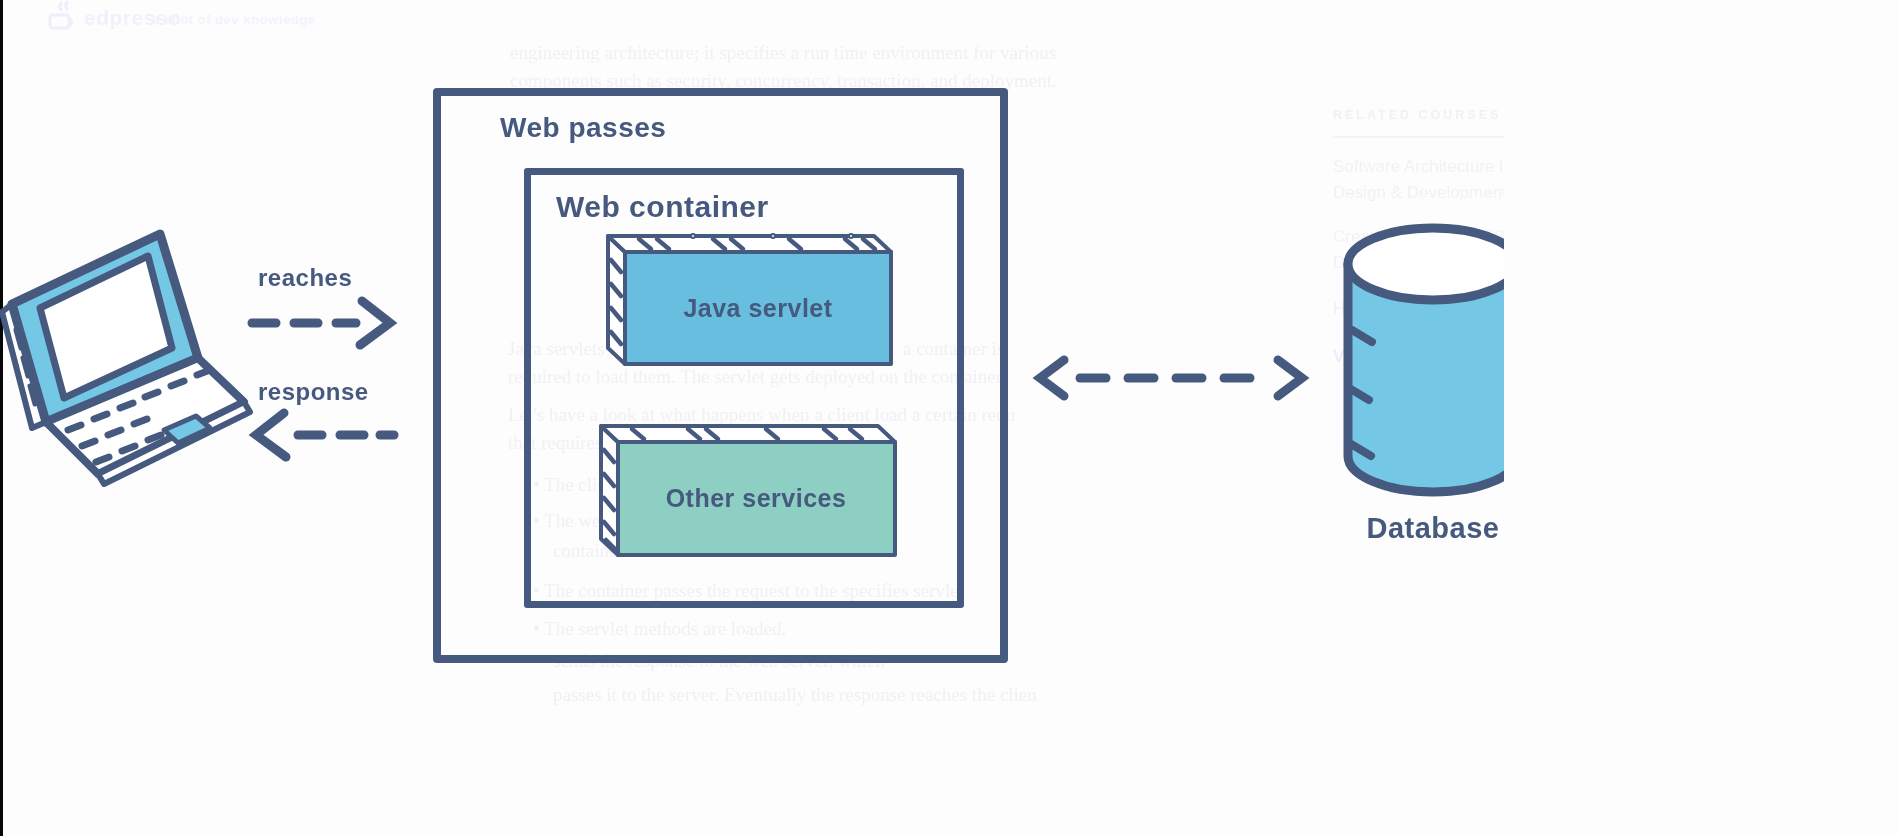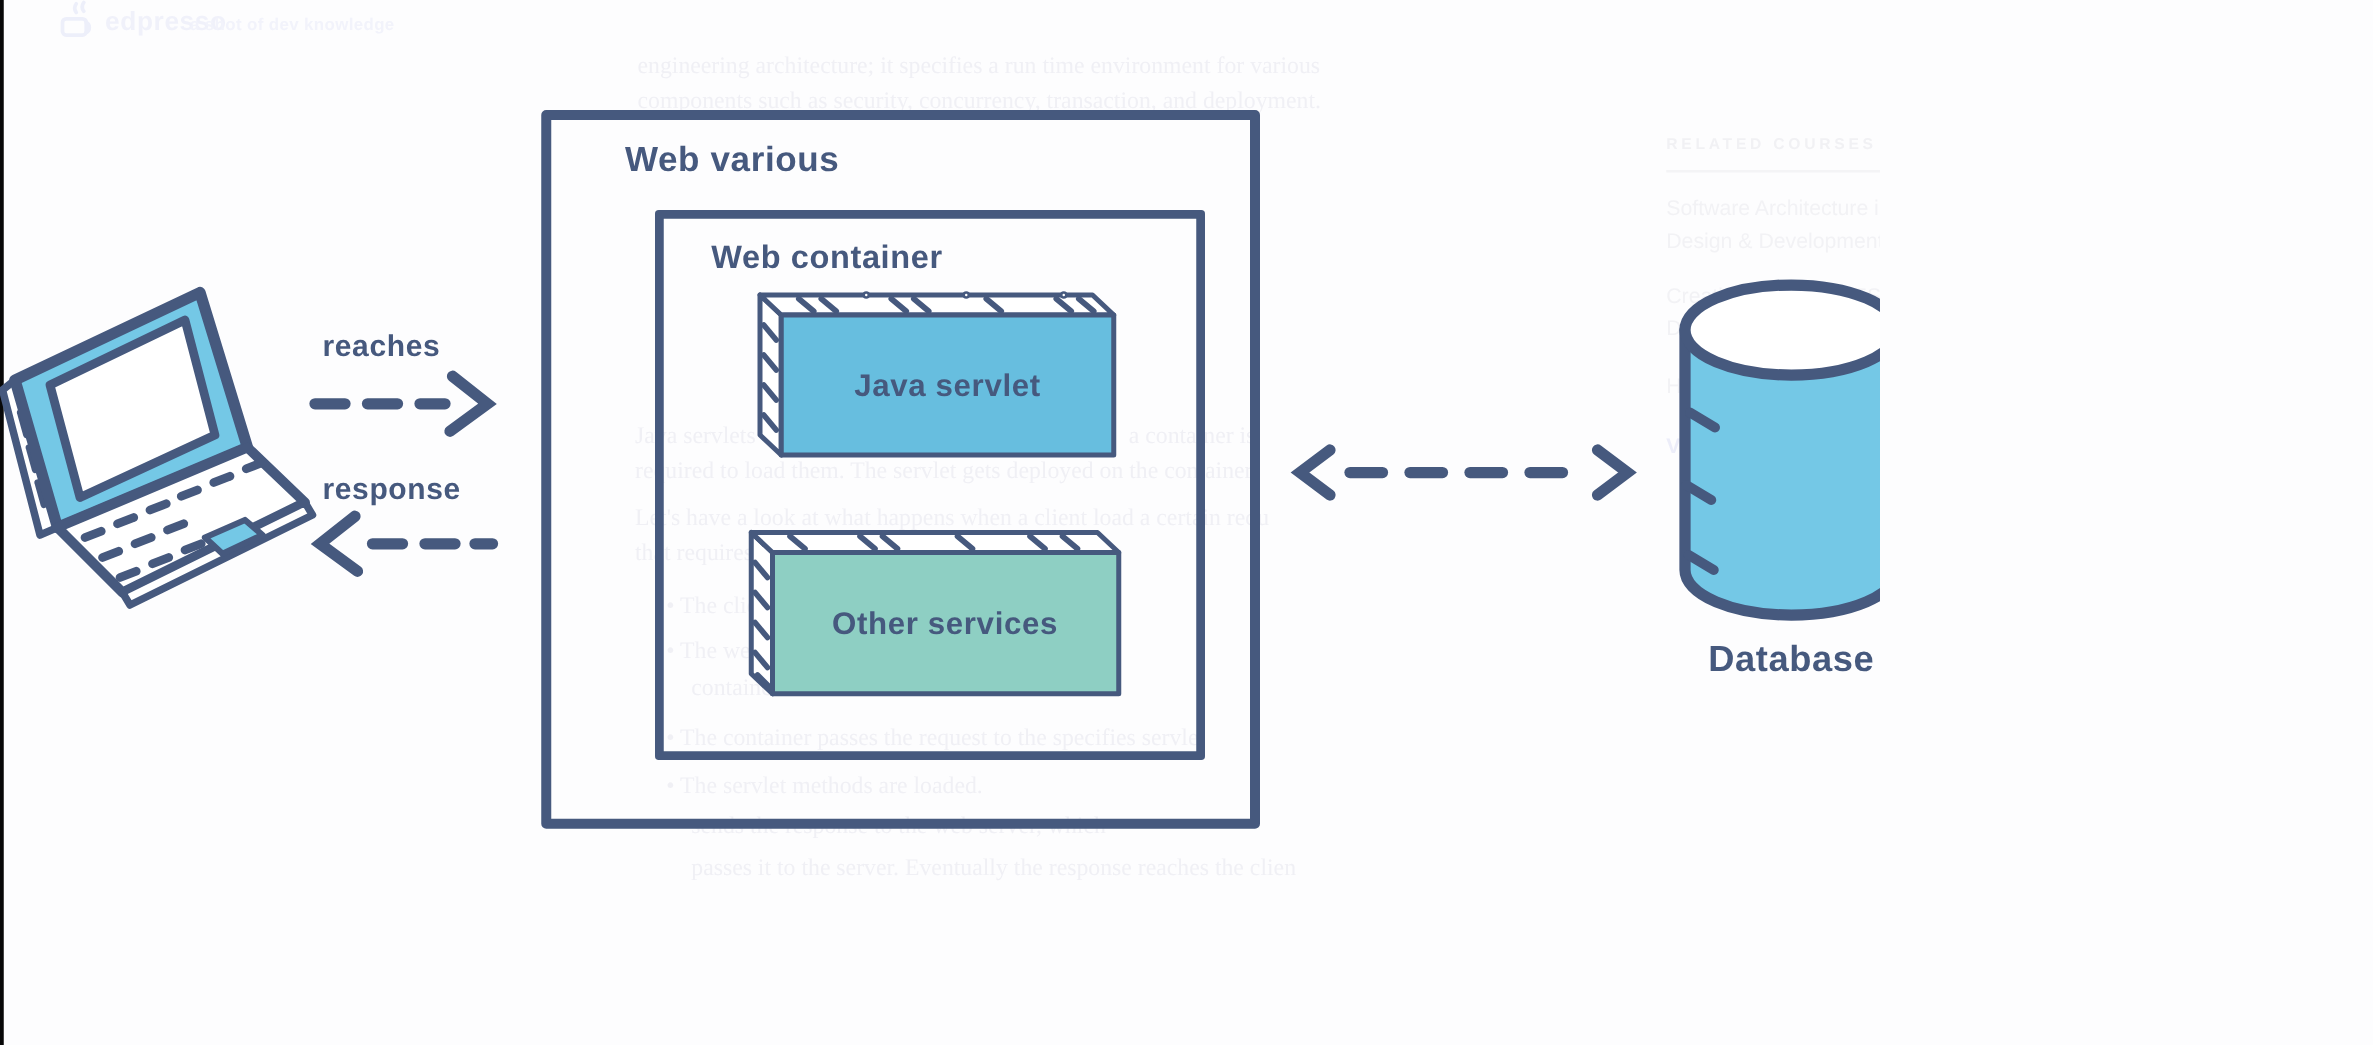--- a/index.html
+++ b/index.html
@@ -148,24 +148,24 @@
   <svg class="abs" style="left:246px;top:408px;" width="152" height="54" viewBox="0 0 152 54">
     <g stroke="#46597e" stroke-width="9" stroke-linecap="round" fill="none">
       <polyline points="38,5 10,27 40,49"></polyline>
       <line x1="52" y1="27" x2="76" y2="27"></line>
         <line x1="94" y1="27" x2="118" y2="27"></line>
       <line x1="134" y1="27" x2="148" y2="27"></line>
     </g>
   </svg>
 
   <div class="abs" id="web-server-box"></div>
-  <div class="lbl" style="left:500px;top:112px;font-size:28px;">Web various</div>
+  <div class="lbl" style="left:500px;top:112px;font-size:28px;">Web passes</div>
 
   <div class="abs" id="web-container-box"></div>
-  <div class="lbl" style="left:556px;top:190px;font-size:26px;margin-left:13px;">Web container</div>
+  <div class="lbl" style="left:556px;top:190px;font-size:30px;">Web container</div>
 
   <svg class="abs" style="left:593px;top:222px;" width="312" height="155" viewBox="0 0 312 155">
     <g stroke="#46597e" stroke-linejoin="round" stroke-linecap="round">
       <polygon points="32,30 15,14 15,126 32,142" fill="#ffffff" stroke-width="4"></polygon>
       <polygon points="32,30 298,30 281,14 15,14" fill="#ffffff" stroke-width="4"></polygon>
       <g stroke-width="4.5">
         <line x1="46" y1="17" x2="58" y2="27"></line>
           <line x1="64" y1="17" x2="76" y2="27"></line>
         <line x1="120" y1="17" x2="132" y2="27"></line>
           <line x1="138" y1="17" x2="150" y2="27"></line>

